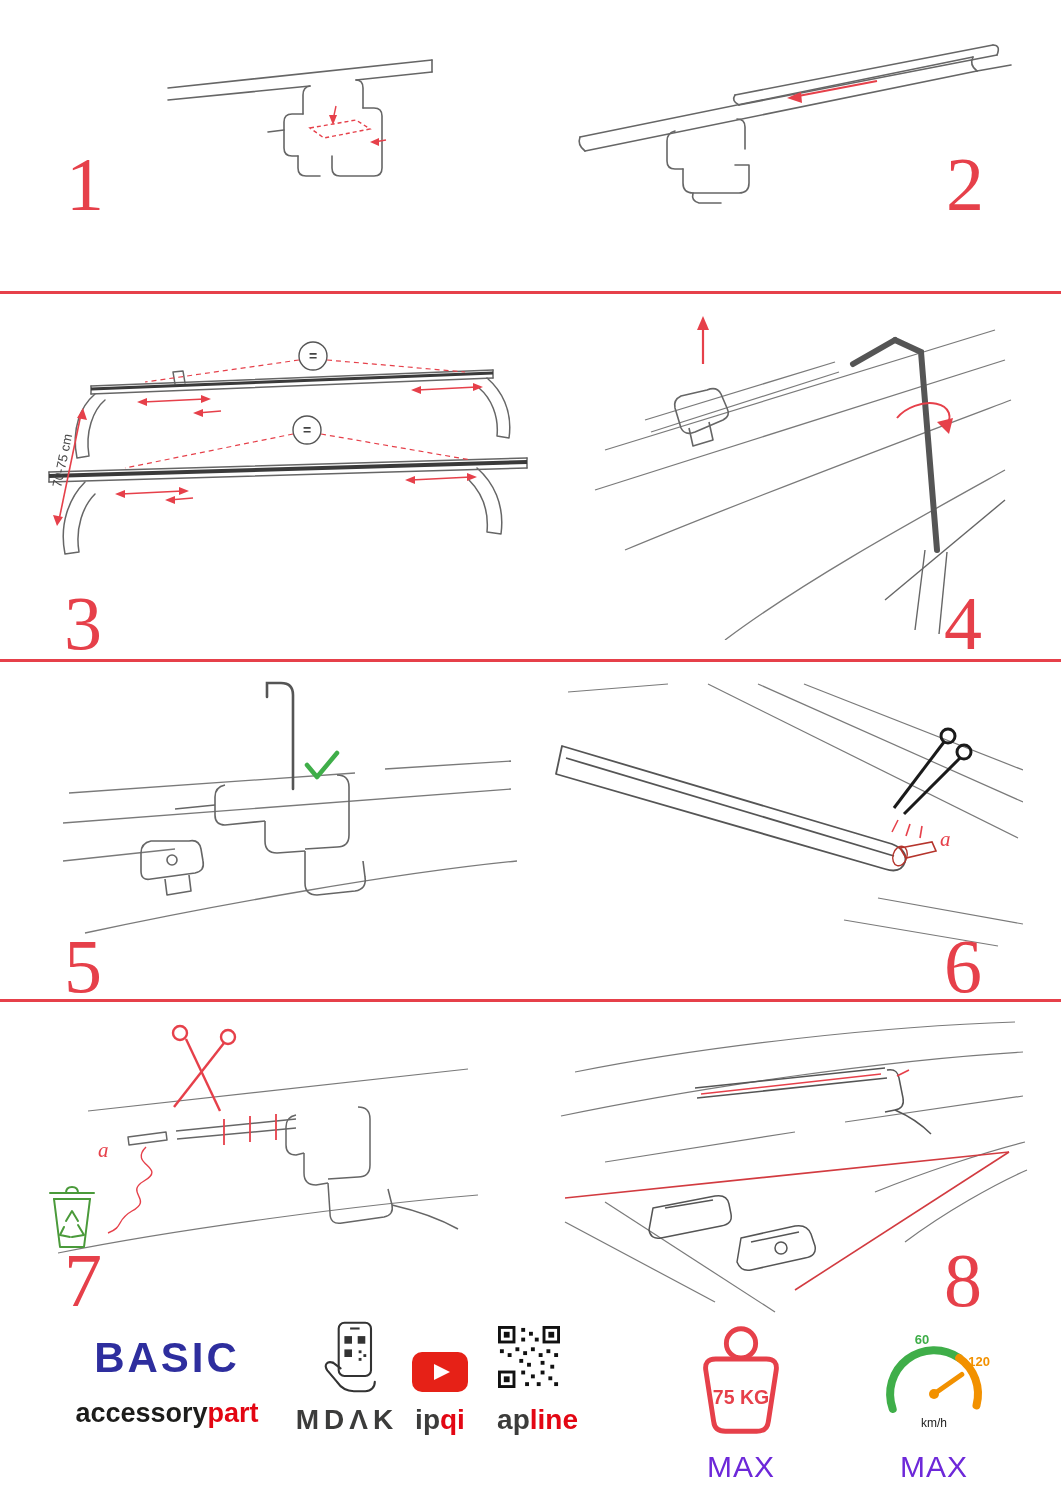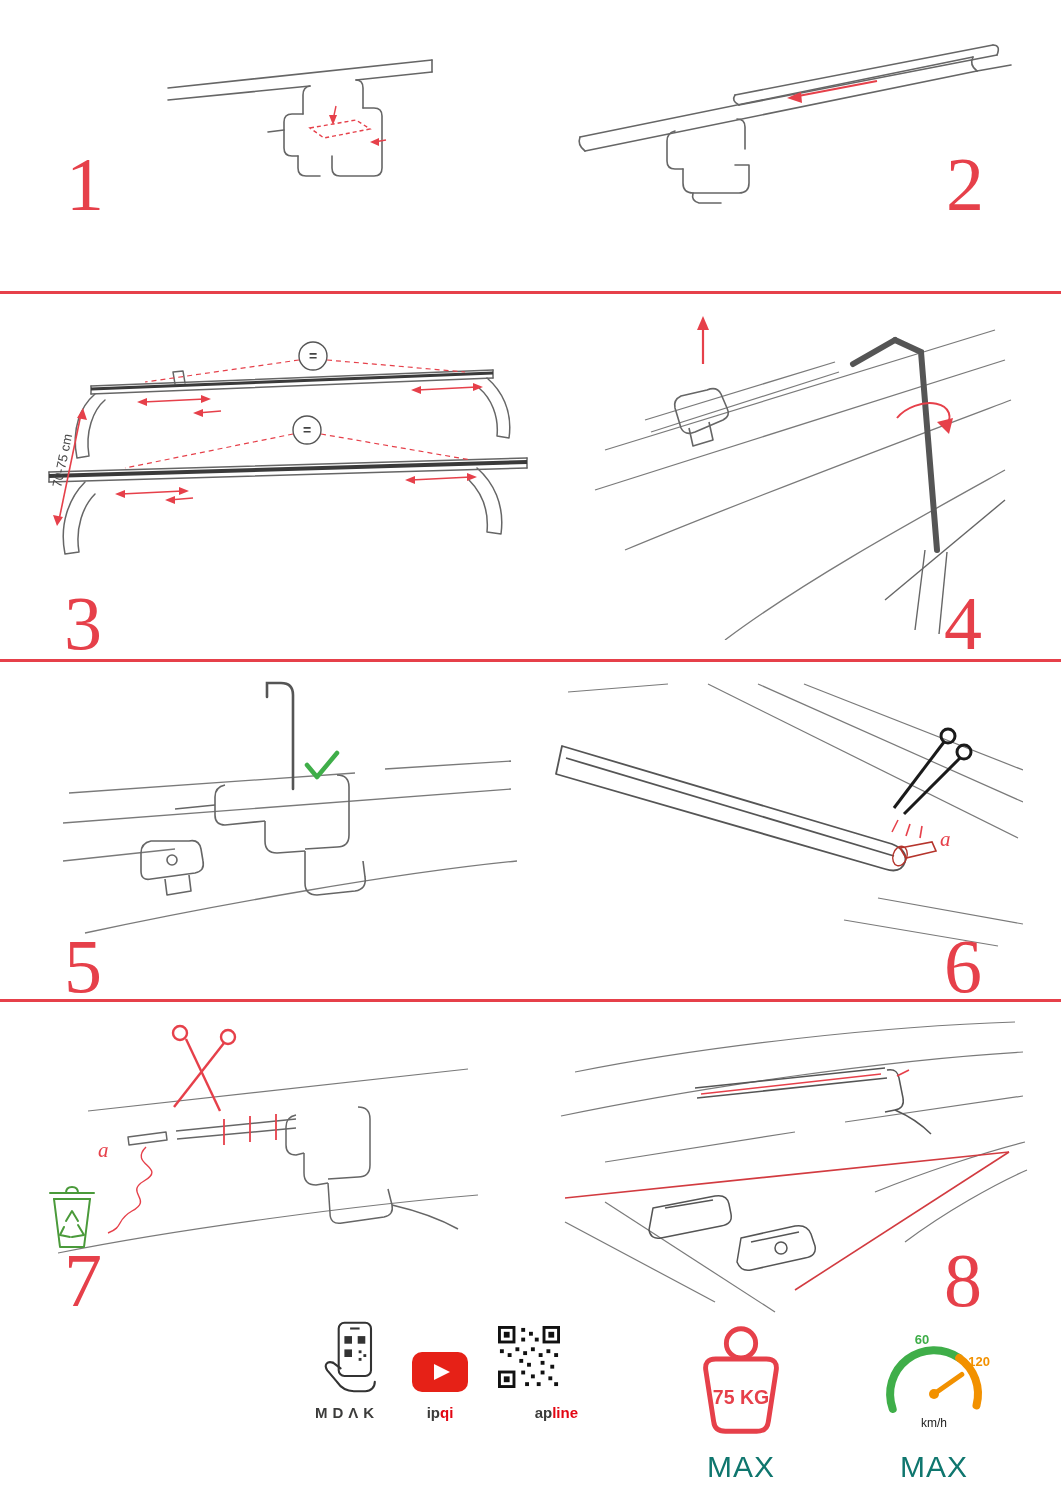--- a/index.html
+++ b/index.html
@@ -26,27 +26,27 @@
   text.g60  { font:bold 13px "Liberation Sans",sans-serif; fill:#3fae49; text-anchor:middle; }
   text.g120 { font:bold 13px "Liberation Sans",sans-serif; fill:#f29100; text-anchor:end; }
   text.kmh  { font:12px "Liberation Sans",sans-serif; fill:#222; text-anchor:middle; }
 
   
   .brand-block { position:absolute; left:58px; top:1334px; width:218px; text-align:center; }
   .brand-name  { font-size:42px; font-weight:700; letter-spacing:3px; color:#2e2e9e; }
   .brand-sub   { margin-top:16px; font-size:27px; font-weight:700; color:#1d1d1b; }
   .brand-sub .red { color:#e30613; }
 
-  .partner-label { position:absolute; top:1404px; font-size:15px; font-weight:700; color:#3c3c3b; text-align:center; }
+  .partner-label { position:absolute; top:1404px; font-size:28px; font-weight:700; color:#3c3c3b; text-align:center; }
   .partner-label .red { color:#e30613; }
   .lbl-mdak   { left:292px; width:110px; letter-spacing:5px; }
   .lbl-ipqi   { left:398px; width:84px; }
   .lbl-apline { left:484px; width:94px;text-align:right; }
 
-  .max-label { position:absolute; top:1450px; font-size:30px; color:#0f766e; text-align:center; letter-spacing:1px; }
+  .max-label { position:absolute; top:1450px; font-size:30px; color:#6d28d9; text-align:center; letter-spacing:1px; }
   .max-weight { left:682px; width:118px; }
   .max-speed  { left:878px; width:112px; }
 </style>
 </head>
 <body>
 
 <div class="page">
 
   <svg class="art" style="left:160px; top:50px;" width="280" height="190" viewBox="0 0 280 190">
     <g stroke="#666" stroke-width="1.6" fill="none" stroke-linecap="round" stroke-linejoin="round">
@@ -305,20 +305,24 @@
     <g stroke="#555" stroke-width="1.5" fill="none" stroke-linejoin="round">
       <path d="M108 196 L170 184 Q182 182 184 192 L186 202 Q188 212 176 214 L116 226 Q106 228 104 218 Z"></path>
       <path d="M120 196 L168 188"></path>
       <path d="M196 226 L250 214 Q262 212 266 222 L270 234 Q272 244 260 246 L206 258 Q196 260 192 250 Z"></path>
       <path d="M206 230 L254 220"></path>
       <circle cx="236" cy="236" r="6"></circle>
     </g>
   </svg>
   <div class="stepnum" style="left:944px; top:1242px;">8</div>
 
+  <div class="brand-block">
+    <div class="brand-name">BASIC</div>
+    <div class="brand-sub"><span>accessory</span><span class="red">part</span></div>
+  </div>
 
   <svg class="art" style="left:314px; top:1318px;" width="76" height="78" viewBox="0 0 80 80">
     <g stroke="#333" stroke-width="2.2" fill="none">
       <rect x="26" y="4" width="34" height="56" rx="6"></rect>
       <line x1="38" y1="10" x2="48" y2="10"></line>
     </g>
     <g fill="#333">
       <rect x="32" y="18" width="8" height="8"></rect>
       <rect x="46" y="18" width="8" height="8"></rect>
       <rect x="32" y="32" width="8" height="8"></rect>

